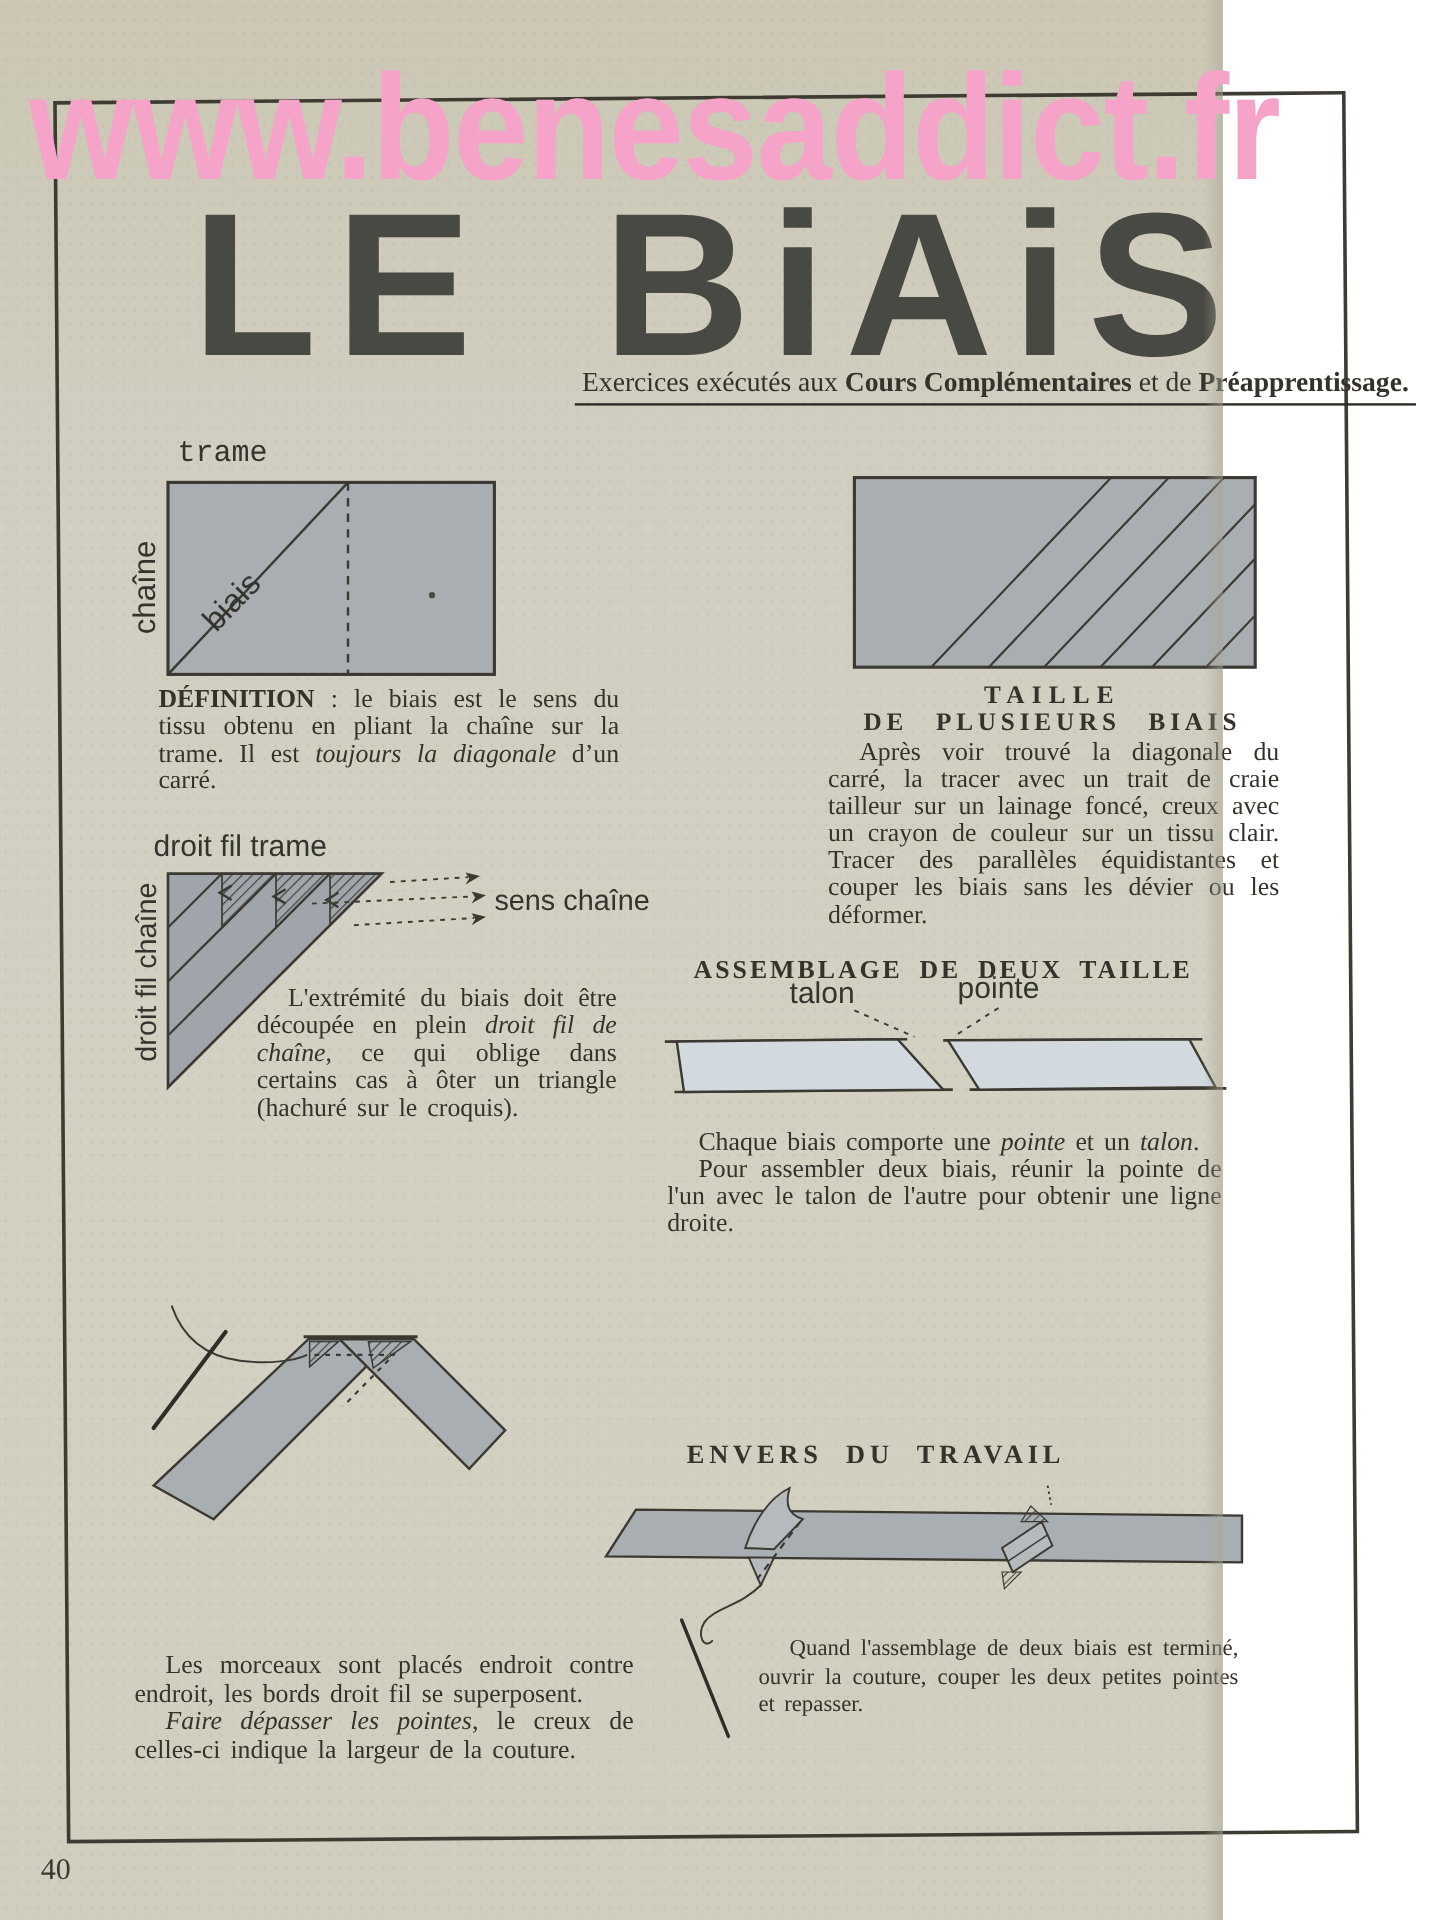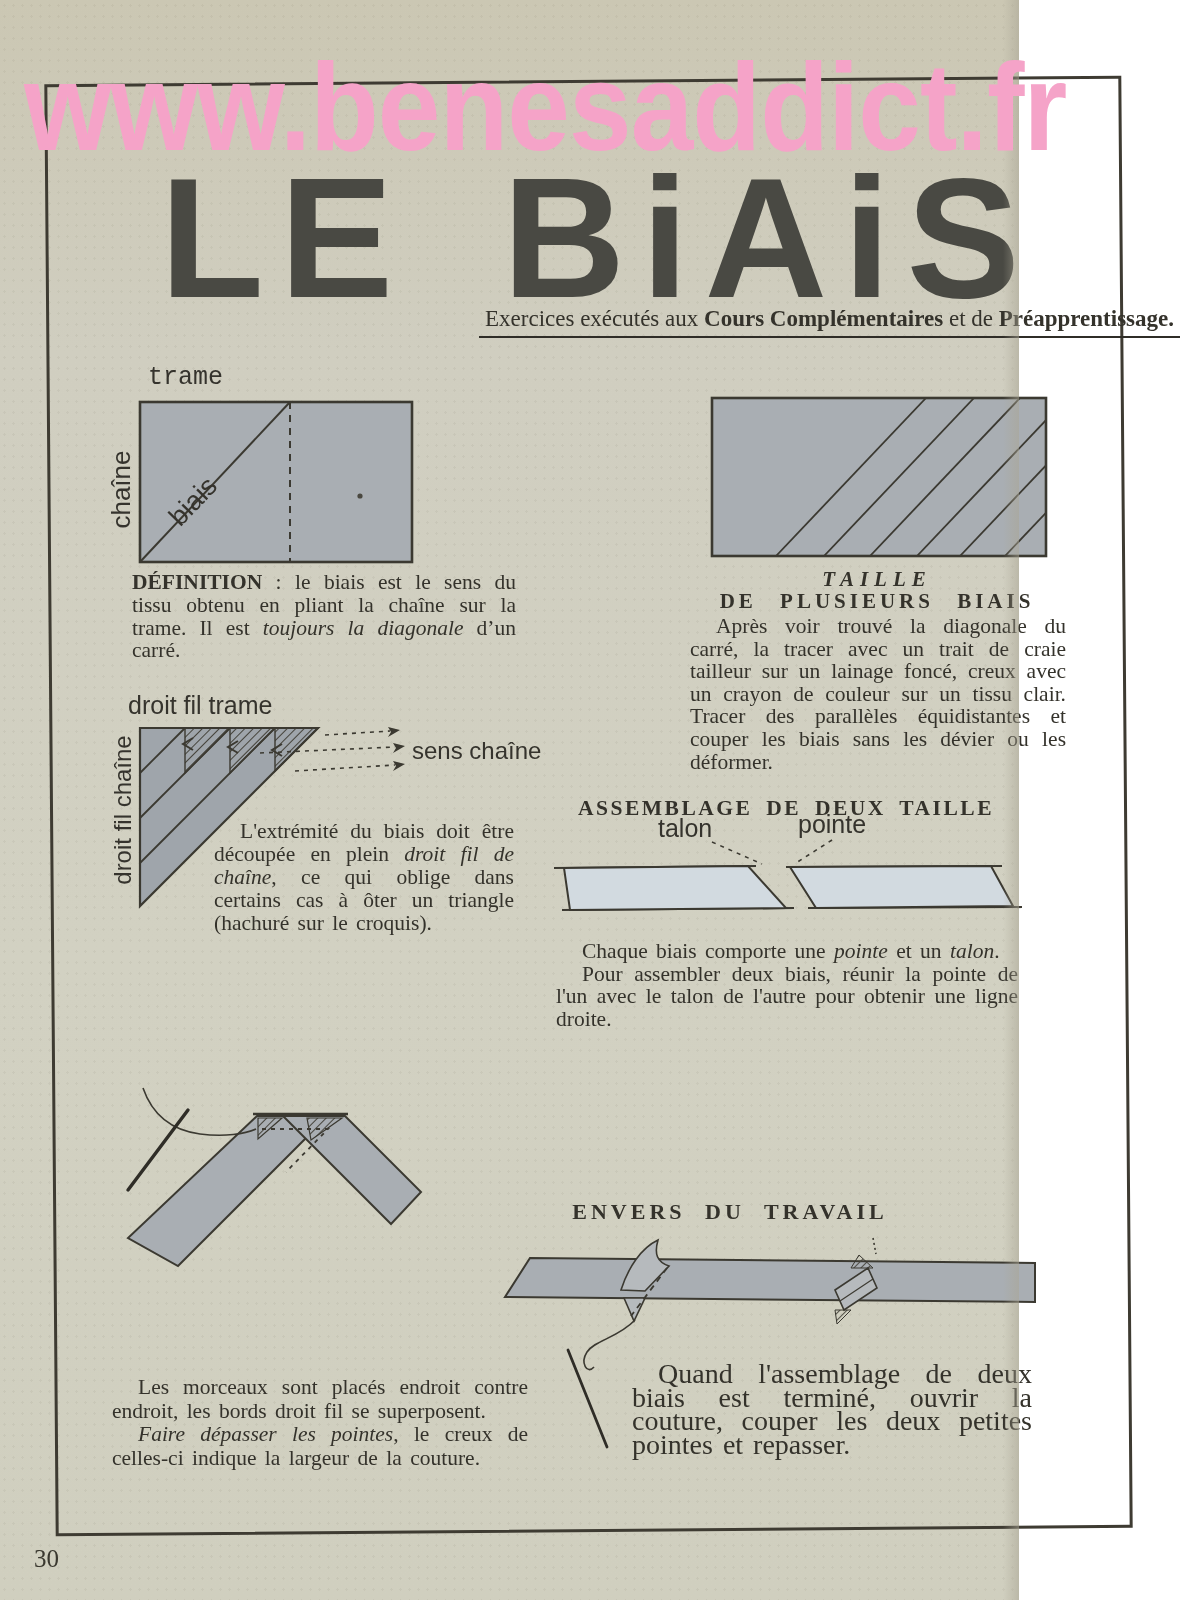--- a/index.html
+++ b/index.html
@@ -30,30 +30,30 @@
     letter-spacing:-1px;transform:scaleX(0.9);transform-origin:left top;
     white-space:nowrap;z-index:5;}
   #title{left:160px;top:152px;width:880px;font-family:"Liberation Sans",sans-serif;
     font-weight:bold;font-size:170px;line-height:172px;letter-spacing:16px;
     word-spacing:30px;color:var(--title);white-space:nowrap;}
   #subtitle{left:0;top:306px;width:1180px;text-align:right;font-size:23px;}
   #subtitle .inner{display:inline-block;border-bottom:2px solid #2f2d27;padding:0 6px 4px 6px;}
   #definition{left:132px;top:571px;width:384px;font-size:21.5px;line-height:22.8px;}
   #extremite{left:214px;top:820px;width:300px;font-size:21.5px;line-height:23px;}
   #taille-h{left:692px;top:568px;width:370px;text-align:center;font-weight:bold;}
-  #taille-h .l1{font-size:21px;letter-spacing:6px;line-height:22px;font-style:italic;}
+  #taille-h .l1{font-size:21px;letter-spacing:6px;line-height:22px;}
   #taille-h .l2{font-size:21px;letter-spacing:4px;word-spacing:14px;line-height:23px;}
   #taille-text{left:690px;top:615px;width:376px;font-size:21.5px;line-height:22.6px;}
   #assemblage-h{left:556px;top:796px;width:460px;text-align:center;font-weight:bold;
     font-size:21.5px;letter-spacing:2.5px;word-spacing:6px;}
   #chaque{left:556px;top:940px;width:462px;font-size:21.5px;line-height:22.5px;}
   #morceaux{left:112px;top:1352px;width:416px;font-size:21.5px;line-height:23.5px;margin-top:24px;}
   #envers-h{left:530px;top:1199px;width:400px;text-align:center;font-weight:bold;
     font-size:22px;letter-spacing:4px;word-spacing:10px;}
-  #envers-text{left:632px;top:1362px;width:400px;font-size:28px;line-height:23.5px;}
+  #envers-text{left:632px;top:1362px;width:400px;font-size:19px;line-height:23.5px;}
   #page-number{left:34px;top:1545px;font-size:25px;color:#3a382f;}
   .lbl{white-space:nowrap;}
   .rot{transform:rotate(-90deg);text-align:center;}
   svg{position:absolute;overflow:visible;}
 </style>
 </head>
 <body>
 
 <div id="page">
 
@@ -200,16 +200,16 @@
 
     <polygon points="352,62 385,40 394,60 361,82" fill="#b6babd" stroke="var(--line)" stroke-width="1.6"></polygon>
     <line x1="357" y1="73" x2="390" y2="51" stroke="var(--line)" stroke-width="1.2"></line>
     <polygon points="376,27 390,40 368,40" fill="url(#hatchC)" stroke="var(--line)" stroke-width="1"></polygon>
     <polygon points="352,82 368,82 354,96" fill="url(#hatchC)" stroke="var(--line)" stroke-width="1"></polygon>
     <line x1="390" y1="10" x2="393" y2="26" stroke="var(--line)" stroke-width="1.6" stroke-dasharray="2 3"></line>
   </svg>
 
   <div class="abs seriftxt ind" id="envers-text">Quand l'assemblage de deux biais est terminé, ouvrir la couture, couper les deux petites pointes et repasser.</div>
 
-  <div class="abs" id="page-number">30</div>
+  <div class="abs" id="page-number">40</div>
 
   <div id="edge-shadow"></div>
 </div>
 
 </body></html>

